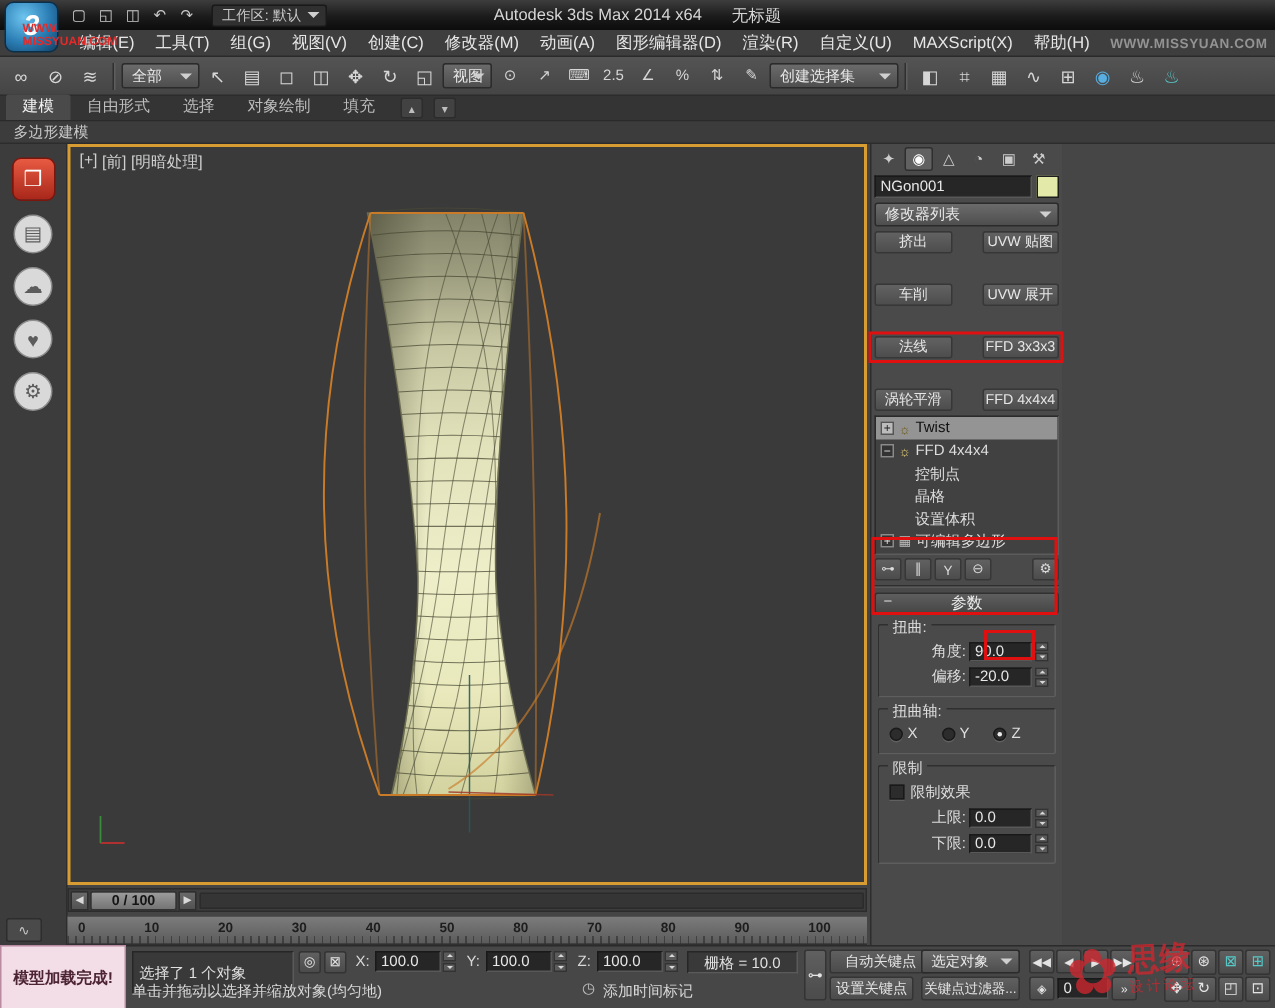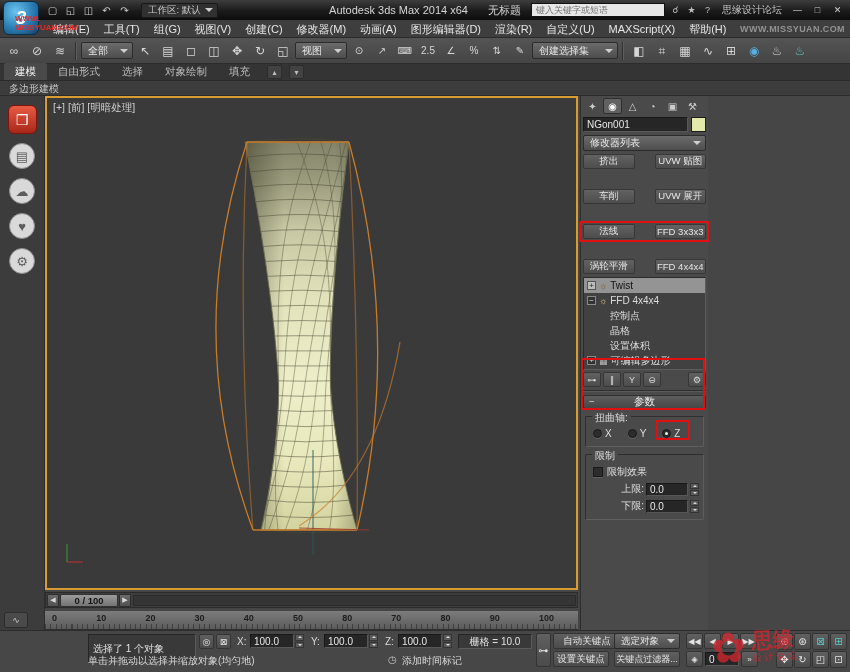--- a/index.html
+++ b/index.html
@@ -137,33 +137,20 @@
       <span class="qbtn">↶</span>
       <span class="qbtn">↷</span>
     </div>
   <div class="tb-combo">
       <span>工作区: 默认</span>
     </div>
   <div class="title-center">
     <span>Autodesk 3ds Max  2014 x64</span>
     <span>无标题</span>
   </div>
-  <div class="tb-right">
-    <input class="search" placeholder="键入关键字或短语" style="">
-    <div style="display:flex;gap:1px">
-
-    <span class="ibtn">☌</span>
-        <span class="ibtn">★</span>
-        <span class="ibtn">?</span>
-      </div>
-    <span class="community">思缘设计论坛</span>
-    <span class="winbtn">—</span>
-    <span class="winbtn">□</span>
-    <span class="winbtn">✕</span>
-  </div>
 </div>
 
 <div class="menubar">
   <div style="display:flex">
 
   <span class="mitem">编辑(E)</span>
       <span class="mitem">工具(T)</span>
       <span class="mitem">组(G)</span>
       <span class="mitem">视图(V)</span>
       <span class="mitem">创建(C)</span>
@@ -190,21 +177,21 @@
     </div>
   <div style="display:flex;gap:1px">
       <span class="tbtn">↖</span>
       <span class="tbtn">▤</span>
       <span class="tbtn">◻</span>
       <span class="tbtn">◫</span>
       <span class="tbtn">✥</span>
       <span class="tbtn">↻</span>
       <span class="tbtn">◱</span>
     </div>
-  <div class="combo" style="width:52px">
+  <div class="combo" style="width:33px">
       <span>视图</span>
     </div>
   <div style="display:flex;gap:1px">
       <span class="tbtn" style="font-size:10px">⊙</span>
       <span class="tbtn" style="font-size:10px">↗</span>
       <span class="tbtn" style="font-size:10px">⌨</span>
       <span class="tbtn" style="font-size:10px">2.5</span>
       <span class="tbtn" style="font-size:10px">∠</span>
       <span class="tbtn" style="font-size:10px">%</span>
       <span class="tbtn" style="font-size:10px">⇅</span>
@@ -411,20 +398,39 @@
       <span class="stbtn">Y</span>
       <span class="stbtn">⊖</span>
       <span class="stbtn">⚙</span>
     </div>
   <div class="cdivider"></div>
   <div class="rollout">
     <span class="rminus">−</span>
     <span>参数</span>
   </div>
 
+  <div class="grp">
+    <span class="grplabel">扭曲:</span>
+    <div class="sprow">
+      <span class="lab">角度:</span>
+      <input class="nfield spfield" value="90.0" style="">
+      <span class="spin">
+          <span class="up"></span>
+          <span class="dn"></span>
+        </span>
+    </div>
+    <div class="sprow" style="margin-bottom:0">
+      <span class="lab">偏移:</span>
+      <input class="nfield spfield" value="-20.0" style="">
+      <span class="spin">
+          <span class="up"></span>
+          <span class="dn"></span>
+        </span>
+    </div>
+  </div>
 
   <div class="grp">
     <span class="grplabel">扭曲轴:</span>
     <div class="rrow">
       <span class="ritem">
           <span class="rad"></span>
           <span>X</span>
         </span>
       <span class="ritem">
           <span class="rad"></span>
@@ -457,20 +463,21 @@
       <span class="spin">
           <span class="up"></span>
           <span class="dn"></span>
         </span>
     </div>
   </div>
 </div>
 <div class="rightgap"></div>
 
 <div class="statusbar">
+  <div class="sb-abs caption">模型加载完成!</div>
   <div class="sb-abs sunken" style="left:88px;top:3px;width:108px;height:29px">选择了 1 个对象</div>
   <span class="sb-abs sbtn" style="left:199px;top:3px;width:15px;height:15px;font-size:9px">◎</span>
   <span class="sb-abs sbtn" style="left:216px;top:3px;width:15px;height:15px;font-size:9px">⊠</span>
 
   <span class="sb-abs sblabel" style="left:237px;top:5px">X:</span>
   <input class="sb-abs nfield" style="left: 250px; top: 3px; width: 44px; height: 14px;" value="100.0">
   <span class="sb-abs spin" style="left:295px;top:3px;height:14px">
       <span class="up"></span>
       <span class="dn"></span>
     </span>

